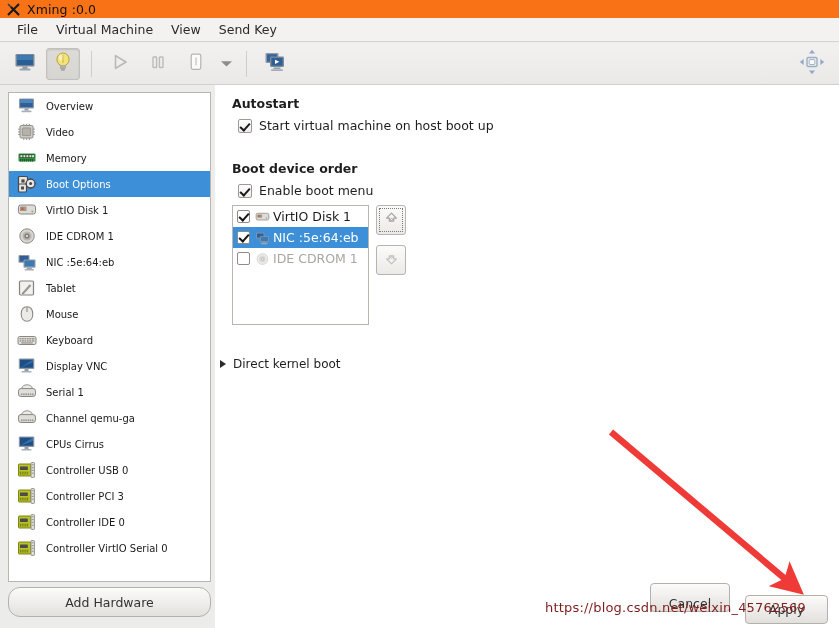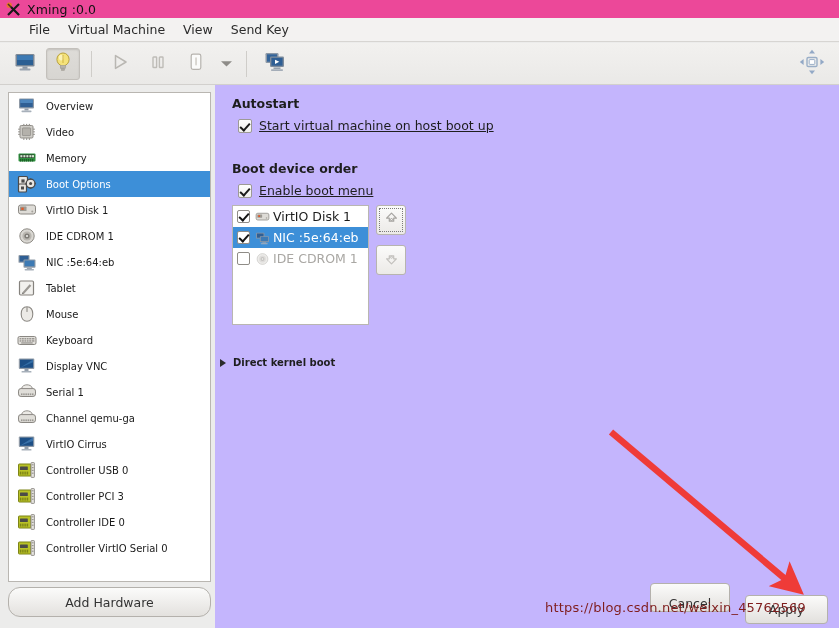--- a/index.html
+++ b/index.html
@@ -21,21 +21,21 @@
     width: 839px;
     height: 628px;
     background: #ececeb;
   }
 
   
   .titlebar {
     position: absolute;
     left: 0; top: 0;
     width: 839px; height: 18px;
-    background: #ec4899;
+    background: #f97316;
     display: flex;
     align-items: center;
     padding-left: 6px;
     box-sizing: border-box;
     text-align: center;
   }
   .xming-logo {
     width: 15px; height: 15px;
     position: relative;
     flex: 0 0 auto;
@@ -50,21 +50,21 @@
   
   .menubar {
     position: absolute;
     left: 0; top: 18px;
     width: 839px; height: 24px;
     background: #f3f2f1;
     border-bottom: 1px solid #d7d5d2;
     box-sizing: border-box;
     display: flex;
     align-items: center;
-    padding-left: 20px;
+    padding-left: 8px;
   }
   .menu-item {
     font-size: 12.5px;
     color: #2b2b2b;
     padding: 2px 9px;
     cursor: default;
     white-space: nowrap;
   }
 
   
@@ -168,34 +168,33 @@
     font-size: 12.5px;
     color: #333333;
     cursor: default;
   }
 
   
   .main-pane {
     position: absolute;
     left: 215px; top: 0;
     width: 624px; height: 543px;
-    background: #c4b5fd;
+    background: #ffffff;
   }
   .section-title {
     font-size: 12.5px;
     font-weight: bold;
     color: #1e1e1e;
     position: absolute;
   }
   .checkrow {
     position: absolute;
     display: flex;
     align-items: center;
     cursor: default;
-    text-decoration: underline;
   }
   .cbox {
     width: 14px; height: 14px;
     background: linear-gradient(to bottom,#fdfdfd,#f0efed);
     border: 1px solid #9d9a95;
     border-radius: 2px;
     box-sizing: border-box;
     position: relative;
     flex: 0 0 auto;
     margin-right: 7px;
@@ -274,21 +273,21 @@
     display: flex; align-items: center;
     cursor: default;
   }
   .expander .tri {
     width: 0; height: 0;
     border-left: 6px solid #2b2b2b;
     border-top: 4.5px solid transparent;
     border-bottom: 4.5px solid transparent;
     margin-right: 7px;
   }
-  .expander .etext { font-size: 10px; font-weight: bold; color: #1e1e1e; }
+  .expander .etext { font-size: 12px; font-weight: normal; color: #1e1e1e; }
 
   
   .btn {
     position: absolute;
     height: 29px;
     background: linear-gradient(to bottom,#fbfbfa,#e2e0dd);
     border: 1px solid #b4b1ac;
     border-radius: 4px;
     box-sizing: border-box;
     display: flex; align-items: center; justify-content: center;
@@ -617,21 +616,21 @@
             <span class="hw-label">Channel qemu-ga</span>
           </li>
           <li class="hw-item">
             <span class="hw-icon"><svg width="20" height="18" viewBox="0 0 20 18">
                 <rect x="1.8" y="1.5" width="15.5" height="10.5" rx="1" fill="#8e99a6"></rect>
                 <rect x="3" y="2.6" width="13.1" height="8.2" fill="#1d4f86"></rect>
                 <path d="M3 10.8 L16.1 2.6 L16.1 6 L3 10.8 Z" fill="#4b86bd" opacity=".65"></path>
                 <rect x="7.5" y="12" width="4" height="2" fill="#949eaa"></rect>
                 <rect x="4.5" y="13.9" width="10" height="1.7" rx=".7" fill="#a7b0ba"></rect>
               </svg></span>
-            <span class="hw-label">VirtIO Cirrus</span>
+            <span class="hw-label">CPUs Cirrus</span>
           </li>
           <li class="hw-item">
             <span class="hw-icon"><svg width="20" height="18" viewBox="0 0 20 18">
                 <rect x="1.5" y="3" width="12.5" height="12" rx=".8" fill="#b9c226" stroke="#7d8417" stroke-width="1"></rect>
                 <rect x="3" y="5.5" width="7.8" height="3.6" rx=".5" fill="#4b4b47"></rect>
                 <g fill="#7d8417">
                   <rect x="2.8" y="10.6" width="1.2" height="3"></rect>
                   <rect x="4.6" y="10.6" width="1.2" height="3"></rect>
                   <rect x="6.4" y="10.6" width="1.2" height="3"></rect>
                   <rect x="8.2" y="10.6" width="1.2" height="3"></rect>

